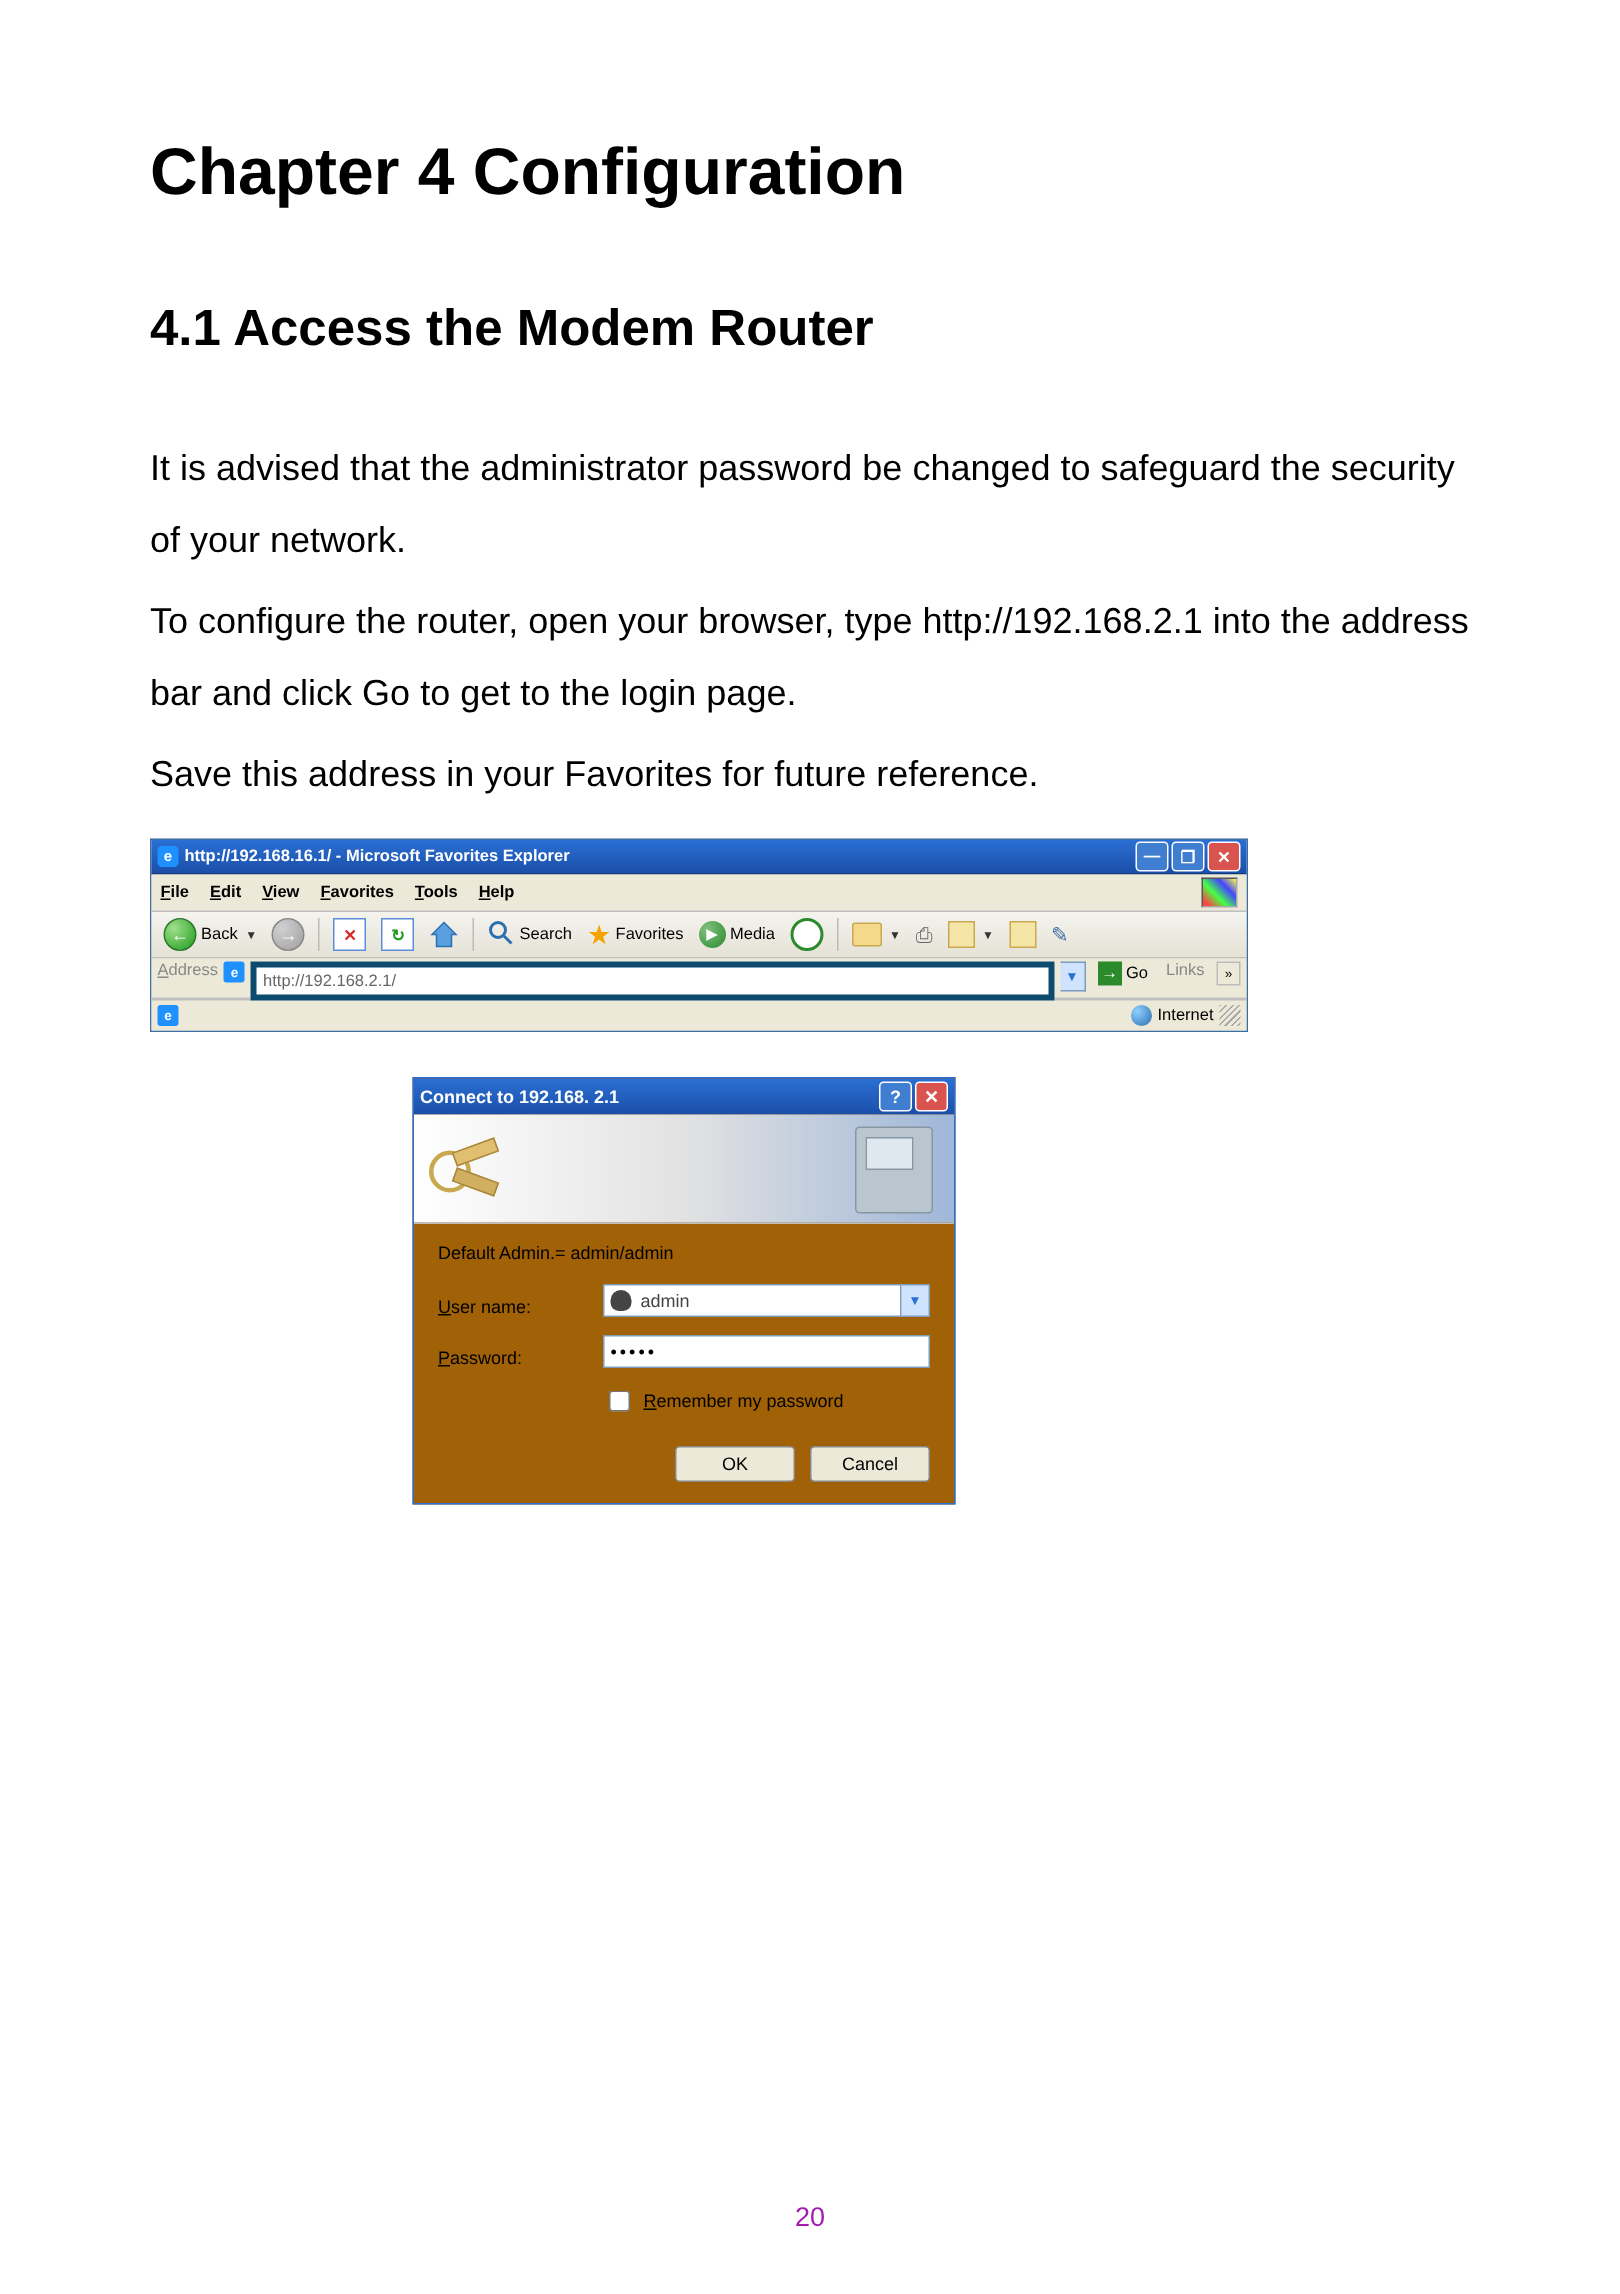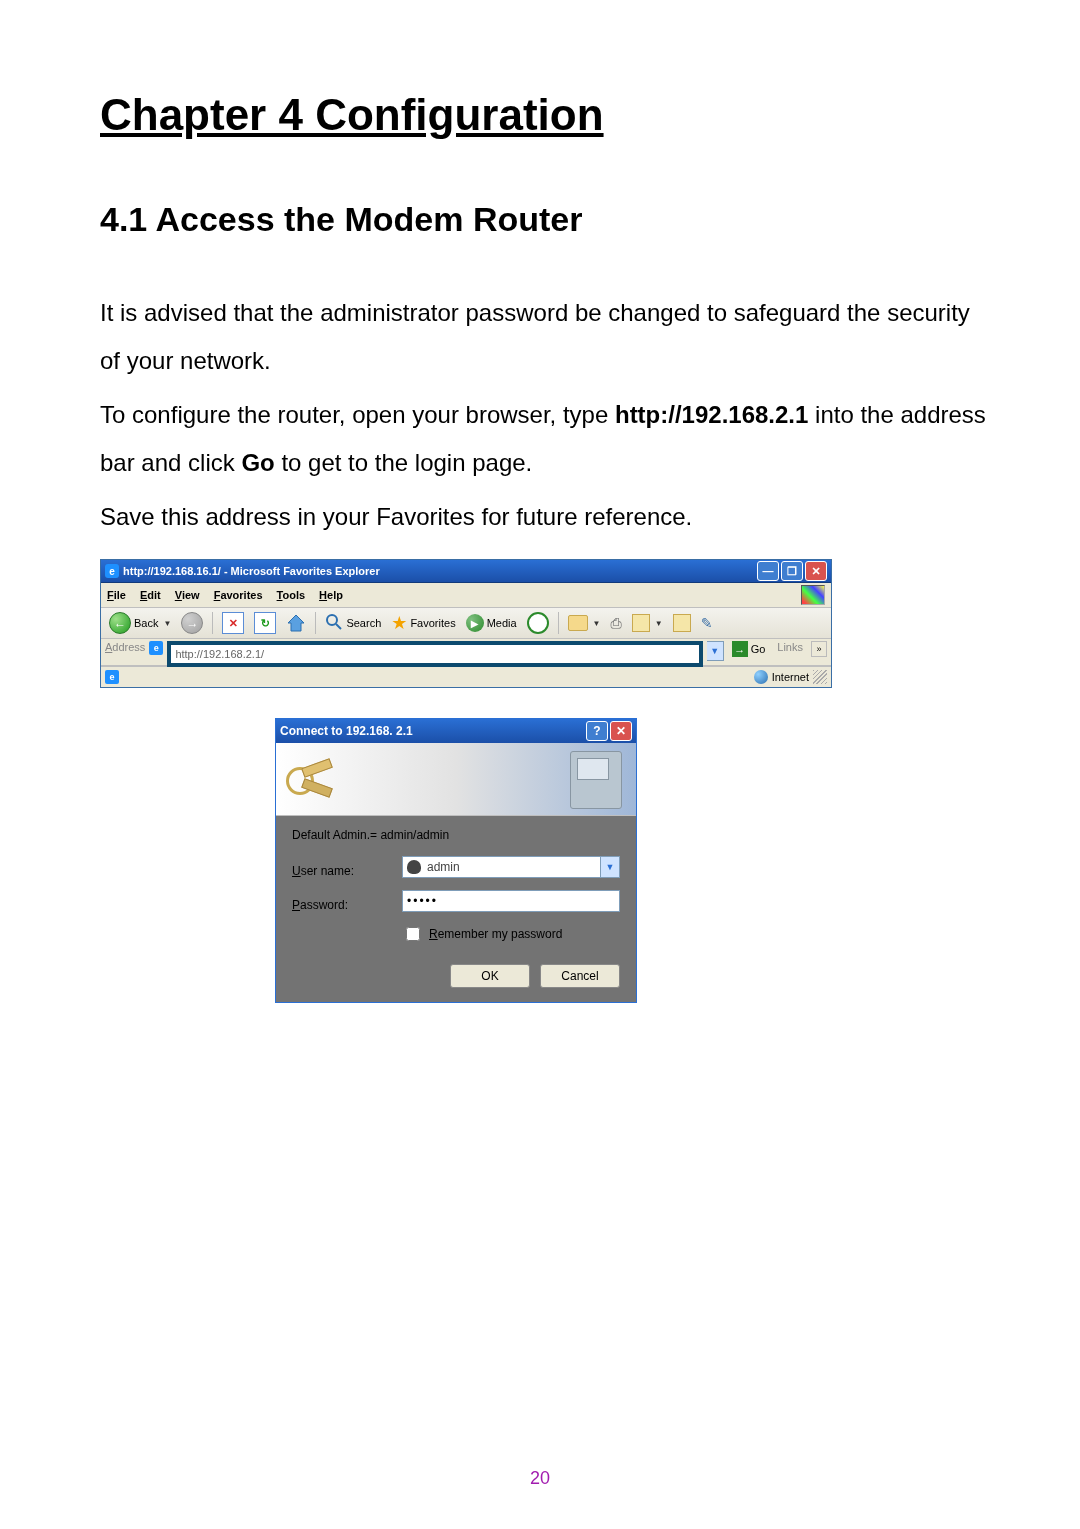--- a/index.html
+++ b/index.html
@@ -13,33 +13,32 @@
     min-height: 1529px;
     margin: 0 auto;
     padding: 90px 90px 40px 100px;
     box-sizing: border-box;
     position: relative;
   }
   h1.chapter {
     font-size: 44px;
     font-weight: bold;
     margin: 0 0 60px 0;
-    text-decoration: underline;
   }
   h2.section {
     font-size: 34px;
     font-weight: bold;
     margin: 0 0 50px 0;
   }
   p.body-text {
     font-size: 24px;
     line-height: 2.0;
     margin: 0 0 6px 0;
   }
-  p.body-text .bold { font-weight: bold; }
+  p.body-text .bold { font-weight: normal; }
   .page-number {
     position: absolute;
     bottom: 40px;
     left: 0;
     right: 0;
     text-align: center;
     font-size: 18px;
     color: #a21caf;
   }
 
@@ -238,21 +237,21 @@
     background: repeating-linear-gradient(135deg,#aaa 0 1px,transparent 1px 3px);
   }
 
   
   .connect-dialog {
     width: 360px;
     border: 1px solid #2a6fd4;
     margin: 8px 0 0 175px;
     font-family: Tahoma, Arial, sans-serif;
     font-size: 12px;
-    background: #737373;
+    background: #a16207;
   }
   .connect-titlebar {
     height: 24px;
     background: linear-gradient(to bottom, #2a6fd4, #1b4fa8);
     color:#fff;
     display:flex; align-items:center; justify-content:space-between;
     padding:0 4px;
     font-weight: bold;
   }
   .connect-titlebar .ctbtns { display:flex; gap:2px; }

